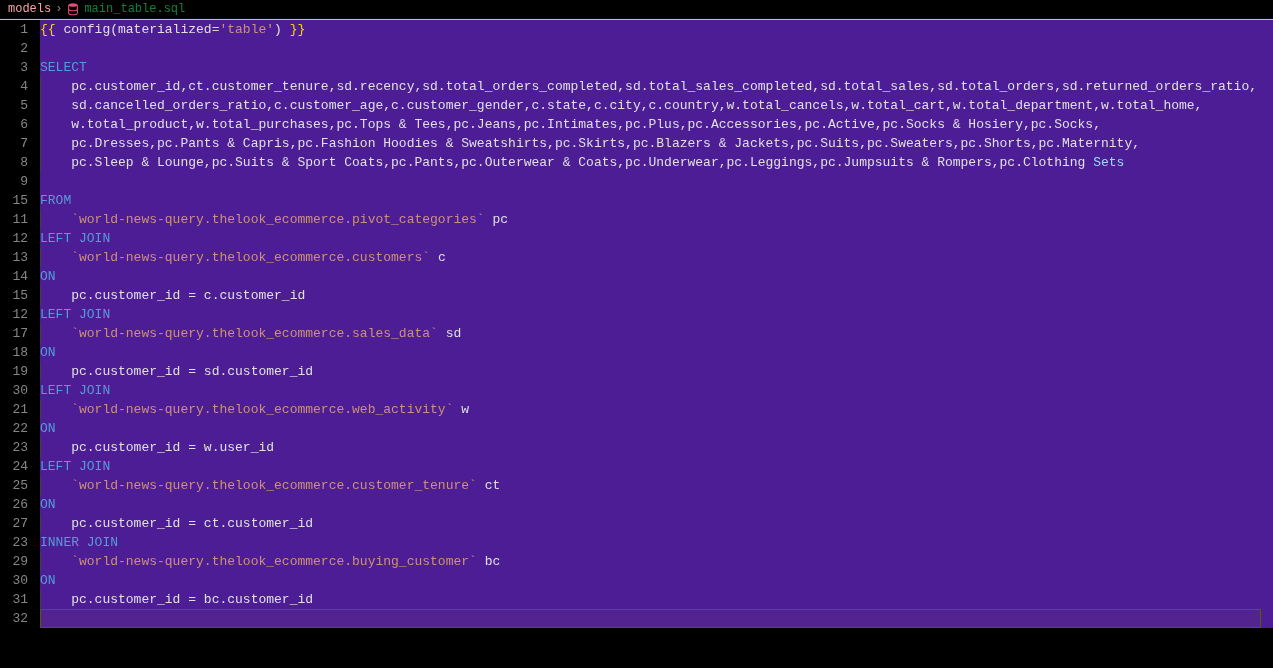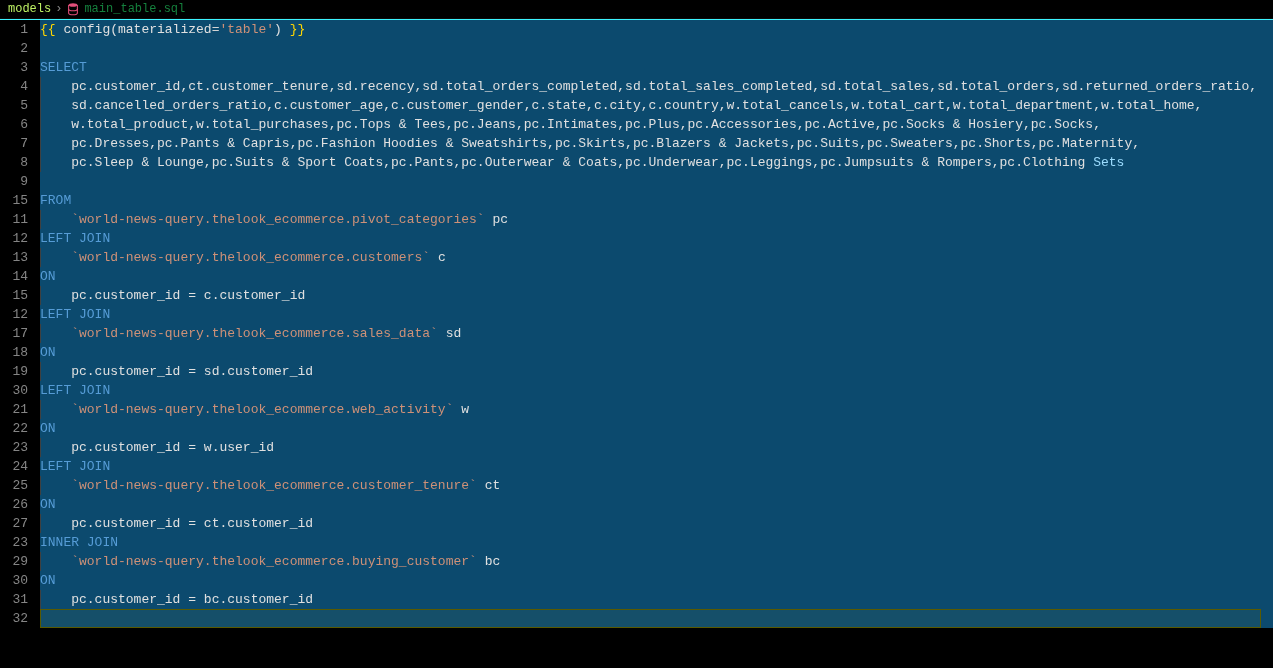--- a/index.html
+++ b/index.html
@@ -14,21 +14,21 @@
 }
 .breadcrumb {
   background: #000;
   padding: 2px 8px;
   font-size: 12px;
   display: flex;
   align-items: center;
   gap: 4px;
   border-bottom: 1px solid #0a0a0a;
 }
-.breadcrumb .folder { color: #bef264; }
+.breadcrumb .folder { color: #fca5a5; }
 .breadcrumb .sep { color: #888; }
 .breadcrumb .file-icon {
   display: inline-flex;
   width: 14px;
   height: 14px;
   align-items: center;
   justify-content: center;
 }
 .breadcrumb .filename { color: #15803d; }
 .editor {
@@ -40,21 +40,21 @@
 .gutter {
   background: #000;
   color: #858585;
   text-align: right;
   padding: 0 12px 0 8px;
   user-select: none;
   min-width: 40px;
 }
 .gutter .ln { height: 19px; }
 .code {
-  background: #0c4a6e;
+  background: #4c1d95;
   white-space: pre;
   flex: 1;
   padding-right: 12px;
 }
 .code .row { height: 19px; position: relative; }
 .code .indent-guide {
   position: absolute;
   left: 0;
   top: 0;
   bottom: 0;

